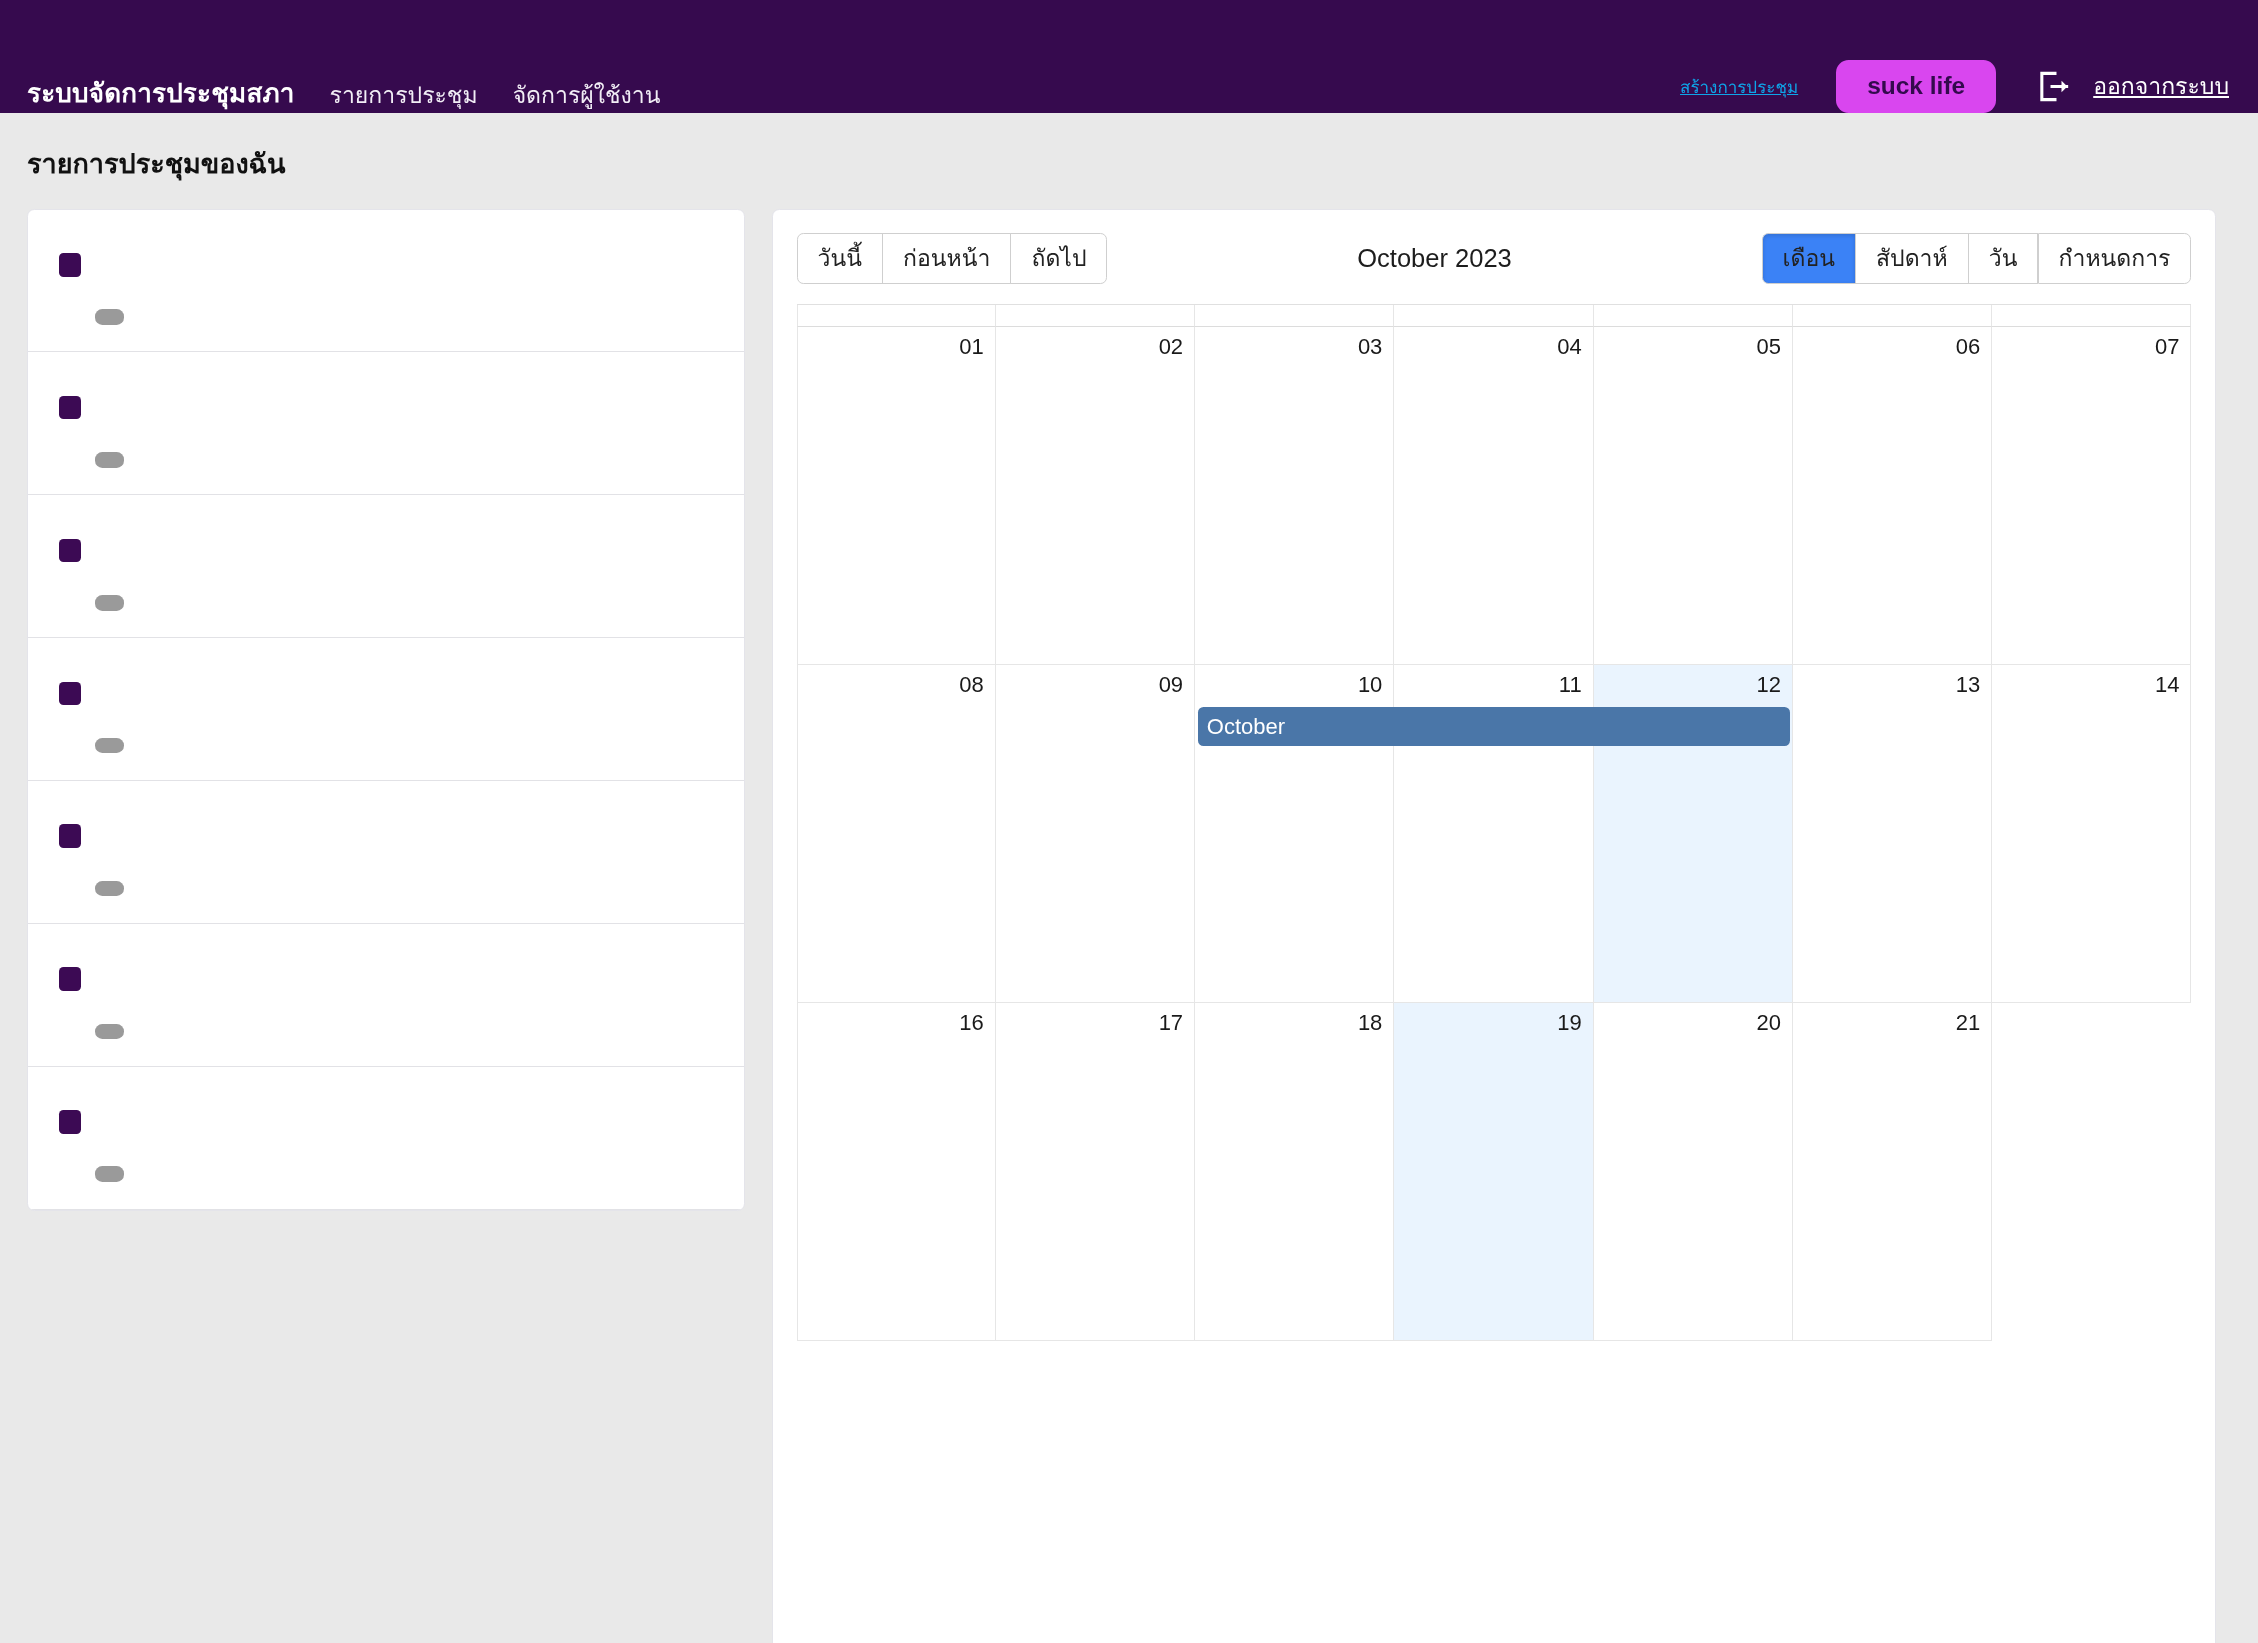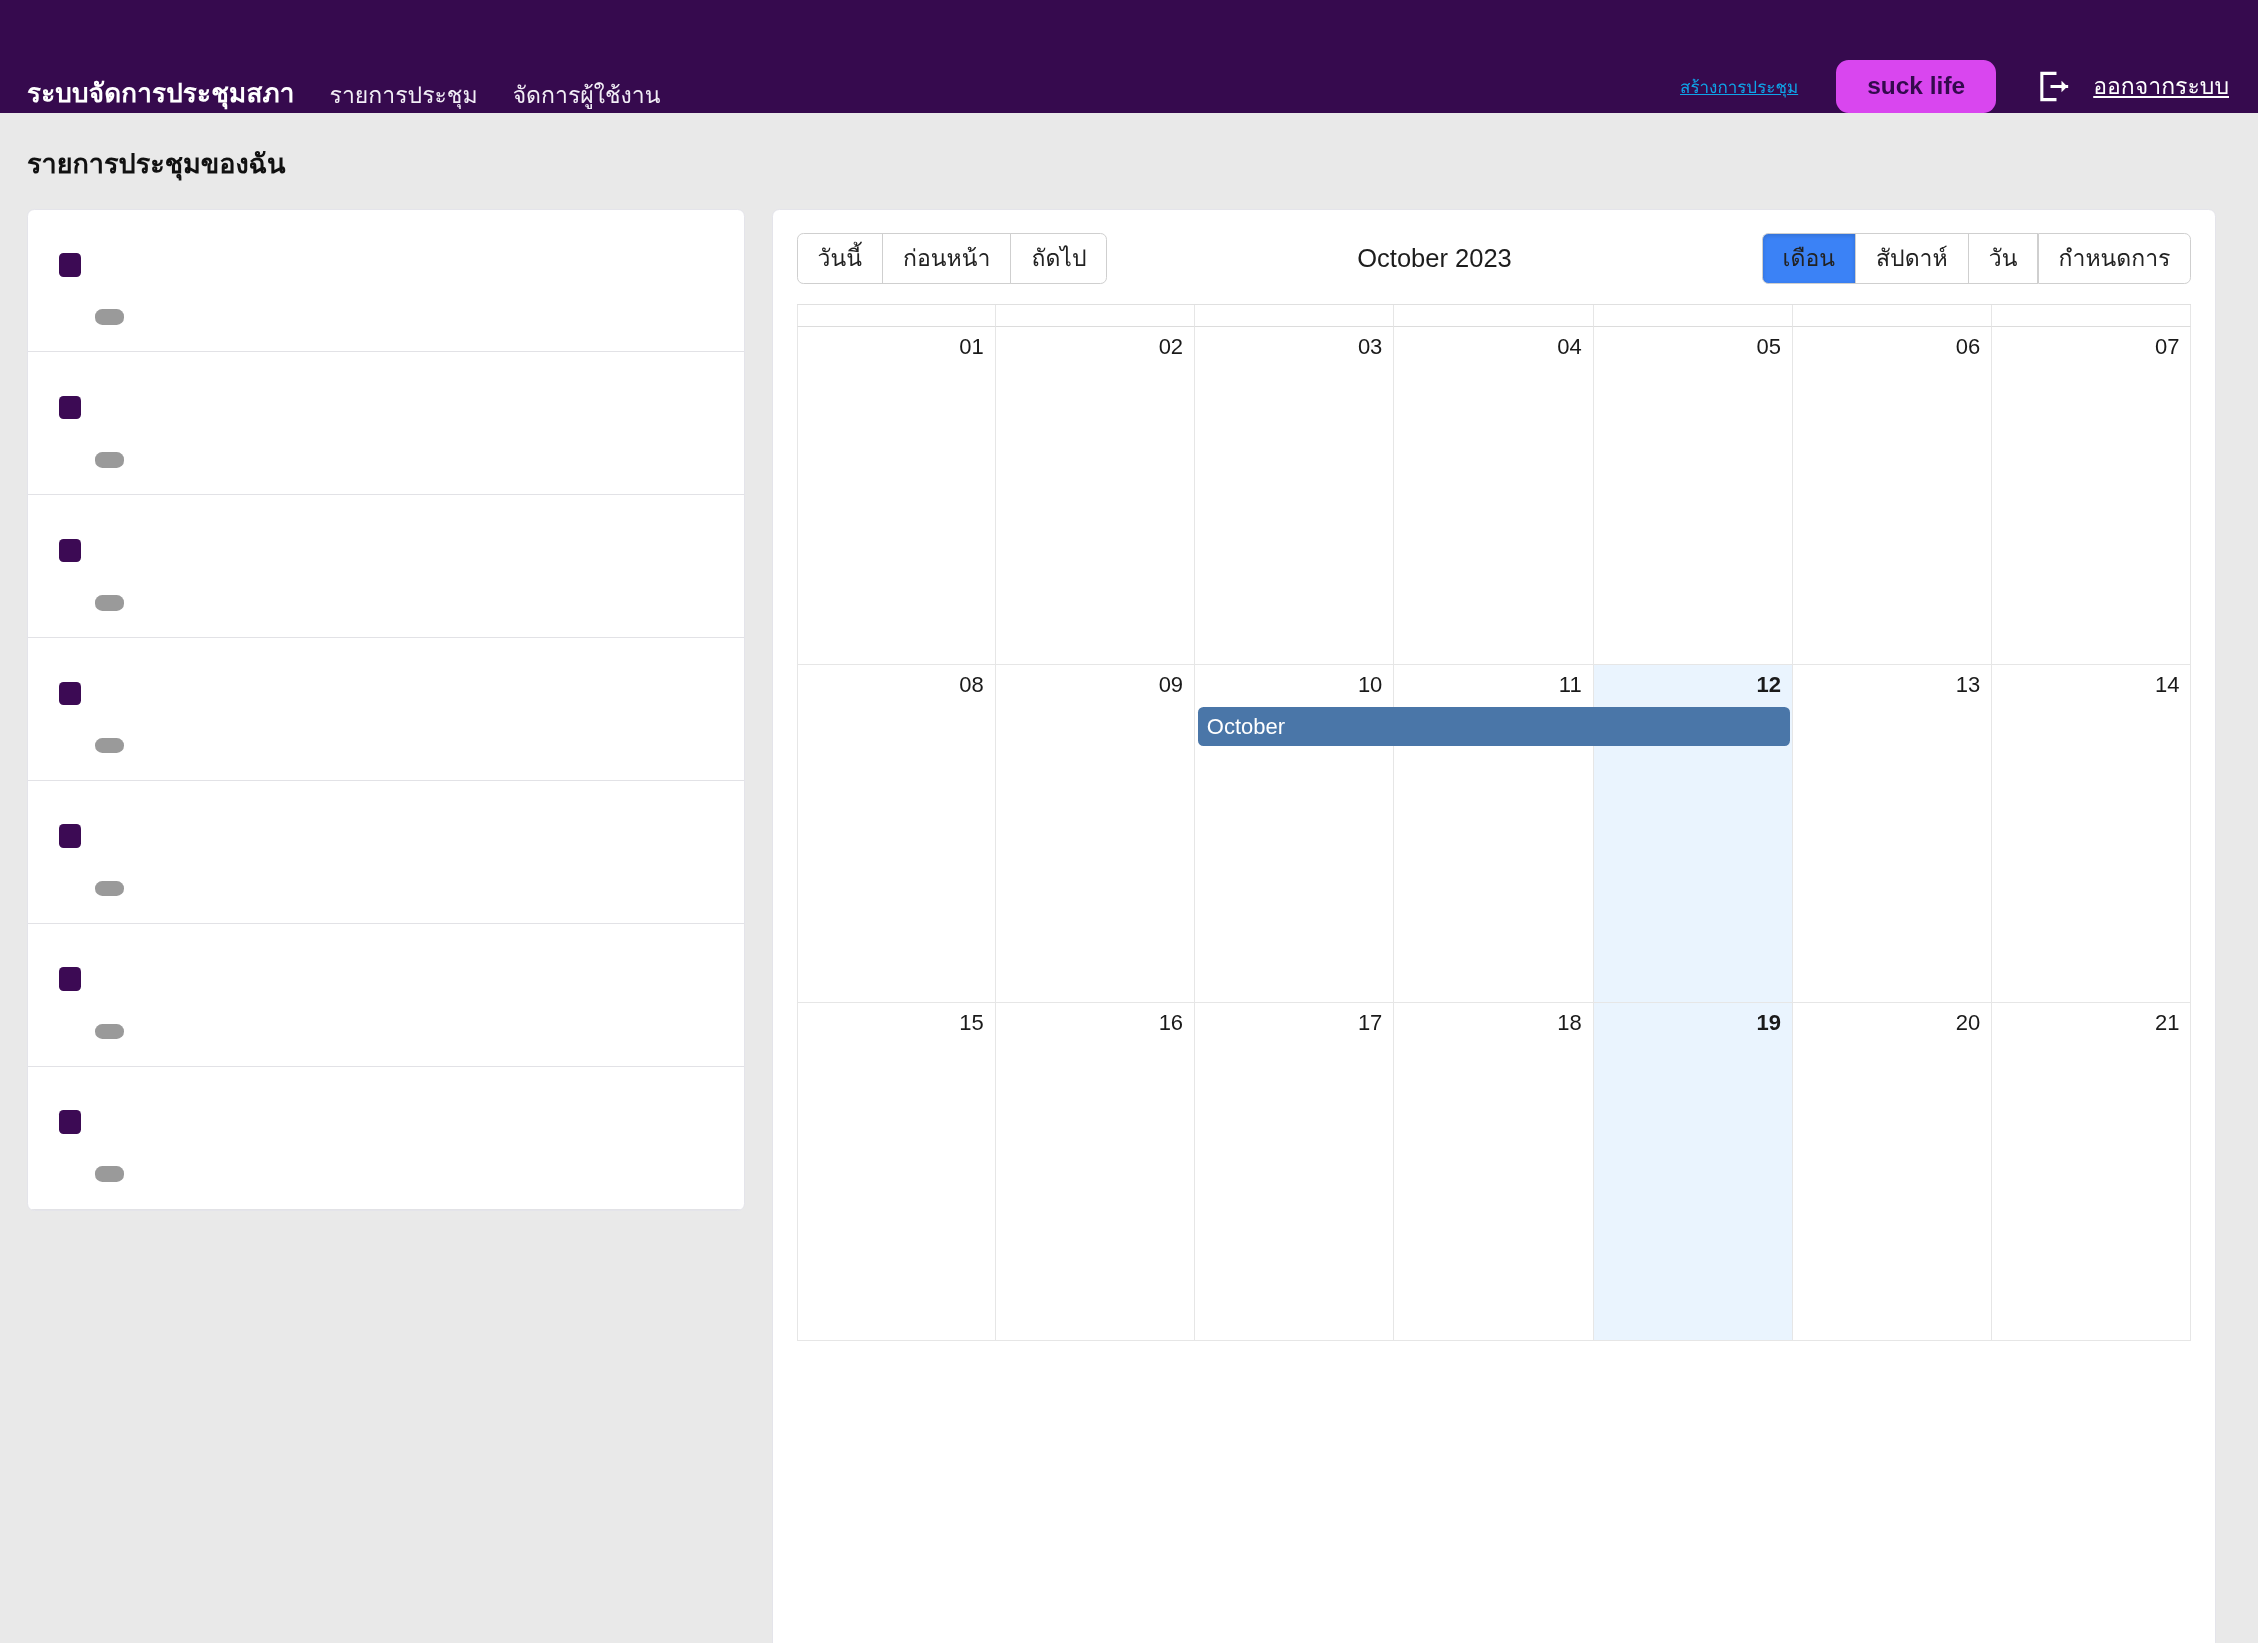--- a/index.html
+++ b/index.html
@@ -228,21 +228,21 @@
     min-width: 0;
   }
   .day-cell:first-child { border-left: 0.9px solid #e6e6e6; }
   .day-cell.today { background: #eaf4fe; }
   .day-num {
     text-align: right;
     font-size: 22px;
     color: #1a1a1a;
     line-height: 1.1;
   }
-  .day-cell.today .day-num { font-weight: bold; padding-left: 8px; }
+  .day-cell.today .day-num { font-weight: normal; padding-left: 8px; }
 
   
   .event-layer {
     position: absolute;
     left: 0; right: 0; top: 0; bottom: 0;
     pointer-events: none;
   }
   .event-bar {
     position: absolute;
     top: 42px;
@@ -451,23 +451,20 @@
             </div>
             <div class="day-cell">
               <div class="day-num">14</div>
             </div>
             <div class="event-layer">
               <div class="event-bar" style="background: rgb(74, 118, 168); left: calc(28.5714% + 2.7px); width: calc(42.8571% - 5.5px);">October</div>
             </div>
           </div>
           <div class="cal-week r3">
             <div class="day-cell">
-              <div class="day-num">15</div>
-            </div>
-            <div class="day-cell">
               <div class="day-num">16</div>
             </div>
             <div class="day-cell">
               <div class="day-num">17</div>
             </div>
             <div class="day-cell">
               <div class="day-num">18</div>
             </div>
             <div class="day-cell today">
               <div class="day-num">19</div>

